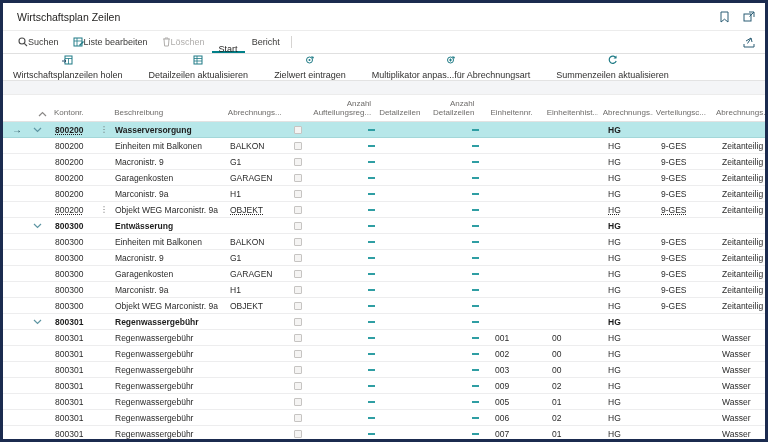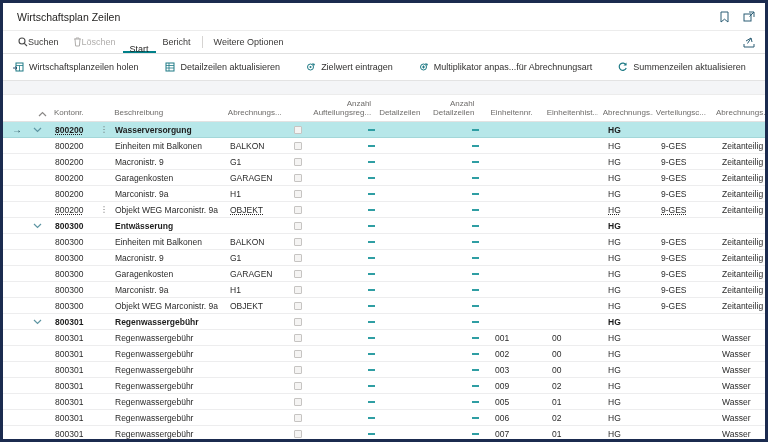--- a/index.html
+++ b/index.html
@@ -17,21 +17,21 @@
   .toolbar { height:23px; display:flex; align-items:stretch; padding:0 8px; border-bottom:1px solid #e0e0e0; flex:0 0 auto; }
   .tb-item { display:flex; align-items:center; font-size:9px; color:#3b3a39; padding:0 7px; cursor:default; }
   .tb-item svg { display:block; }
   .tb-item.active { color:#201f1e; box-shadow:inset 0 -2px 0 #008089;margin-top:14px; }
   .tb-item.disabled { color:#b0aeac; }
   .divider { width:1px; background:#d6d4d2; margin:5px 4px; }
   .tb-share { margin-left:auto; display:flex; align-items:center; padding-right:2px; }
 
   
   .ribbon { height:27px; display:flex; align-items:center; padding:0 10px; border-bottom:1px solid #e3e3e3; flex:0 0 auto; }
-  .rb-item { display:flex; align-items:center; gap:5px; font-size:9px; color:#323130; margin-right:26px; cursor:default; white-space:nowrap; }
+  .rb-item { display:flex; align-items:center; gap:5px; font-size:9px; color:#323130; margin-right:26px; cursor:default; white-space:nowrap;flex-direction:column; }
   .rb-item svg { display:block; }
 
   .gap-band { height:14px; background:#f4f5f7; border-bottom:1px solid #ececec; flex:0 0 auto; }
 
   
   .grid { flex:1 1 auto; overflow:hidden; display:flex; flex-direction:column; }
   .ghead { display:flex; align-items:flex-end; height:27px; padding-bottom:4px; border-bottom:1px solid #e2e2e2; color:#6e6c6a; font-size:8px; flex:0 0 auto; }
   .hl { line-height:9px; white-space:nowrap; overflow:hidden; }
   .gbody { flex:1 1 auto; overflow:hidden; }
 
@@ -93,38 +93,45 @@
   <div class="toolbar">
     <span class="tb-item">
       <span>
           <svg width="10" height="10" viewBox="0 0 10 10">
             <circle cx="4" cy="4" r="3" fill="none" stroke="#4a4a4a" stroke-width="1.1"></circle>
             <path d="M6.3 6.3L9 9" stroke="#4a4a4a" stroke-width="1.1"></path>
           </svg>
         </span>
       <span>Suchen</span>
     </span>
+    <span class="tb-item">
+      <span>
+          <svg width="11" height="10" viewBox="0 0 11 10">
+            <rect x="1" y="1" width="8" height="8" fill="none" stroke="#1e7a85" stroke-width="1"></rect>
+            <path d="M1 4h8M4 1v8" stroke="#1e7a85" stroke-width="0.8"></path>
+            <path d="M6 8l4-4 1 1-4 4z" fill="#1e7a85"></path>
+          </svg>
+        </span>
+      <span>Liste bearbeiten</span>
+    </span>
     <span class="tb-item disabled">
       <span>
           <svg width="9" height="10" viewBox="0 0 9 10">
             <path d="M1 2h7M3 2V1h3v1M2 2l.6 7h3.8L7 2" fill="none" stroke="#b0aeac" stroke-width="1"></path>
           </svg>
         </span>
       <span>Löschen</span>
     </span>
     <span class="tb-item active">
       <span>Start</span>
     </span>
     <span class="tb-item">
       <span>Bericht</span>
     </span>
     <span class="divider"></span>
-    <span class="tb-item">
-      <span>Weitere Optionen</span>
-    </span>
     <span class="tb-share">
         <svg width="12" height="11" viewBox="0 0 12 11">
           <path d="M1 7v3h10V7" fill="none" stroke="#2a5d74" stroke-width="1"></path>
           <path d="M3 4l5-3 1 4M8 1L4.5 6.5" fill="none" stroke="#2a5d74" stroke-width="1"></path>
         </svg>
       </span>
   </div>
 
   <div class="ribbon">
     <span class="rb-item">

